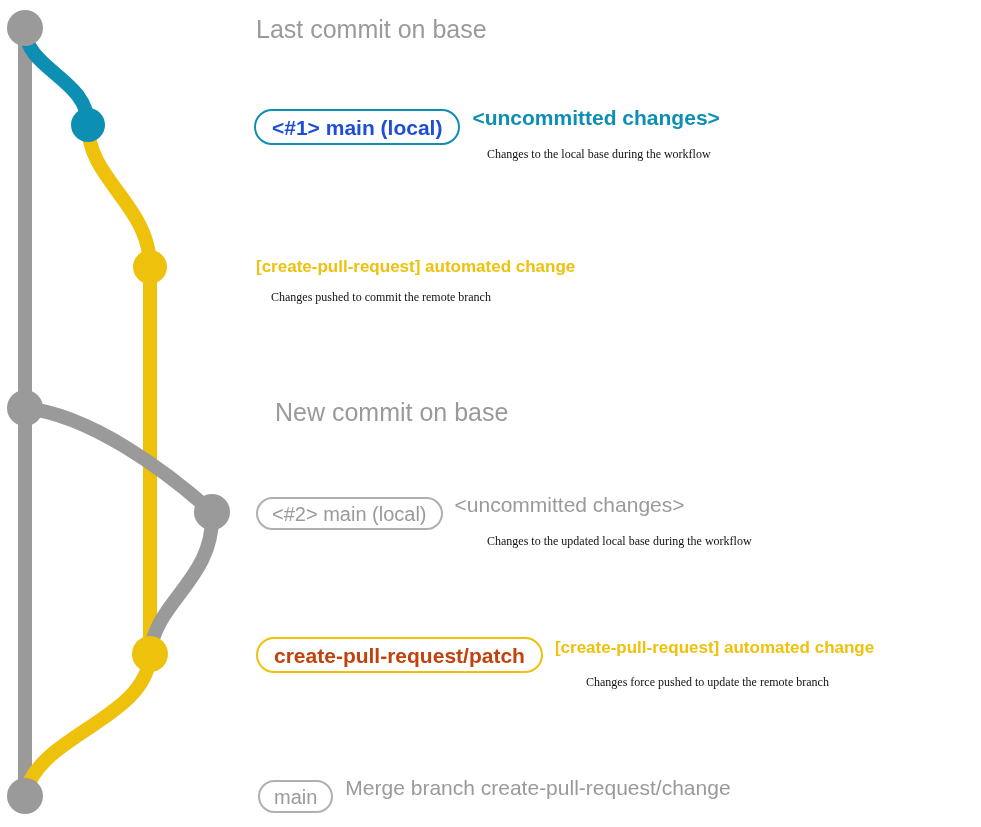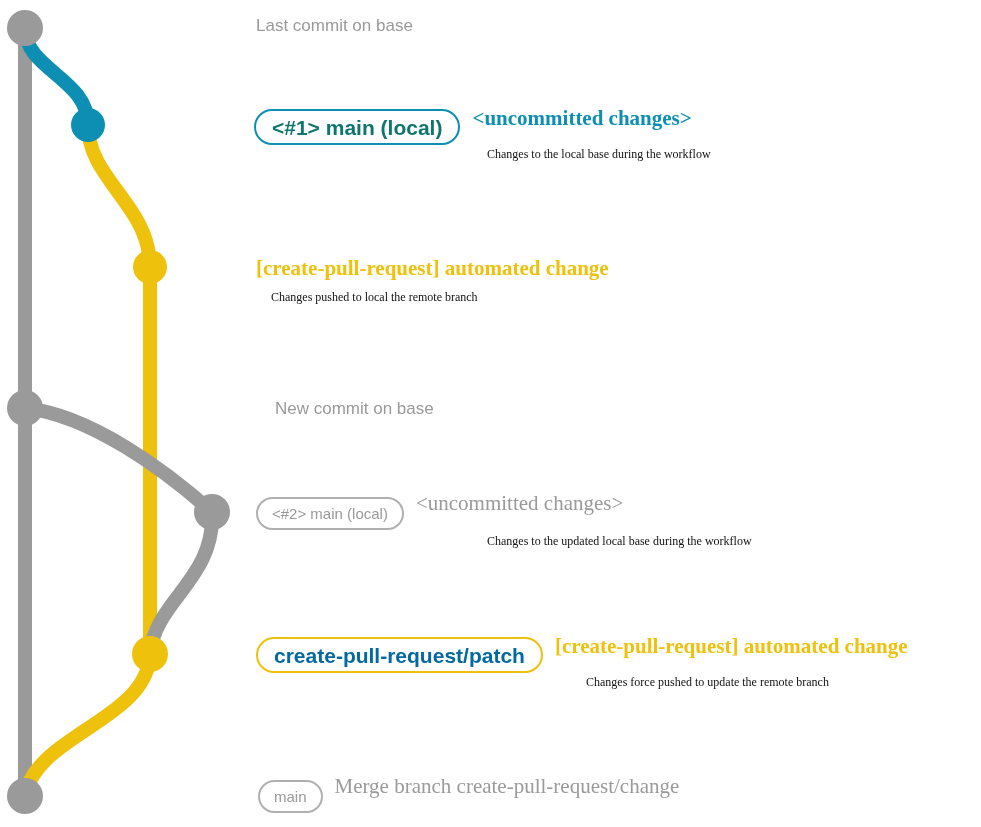--- a/index.html
+++ b/index.html
@@ -35,48 +35,48 @@
     box-sizing: border-box;
     border-style: solid;
     border-width: 2px;
     border-radius: 16px;
     background: #ffffff;
     font-family: "Liberation Sans", sans-serif;
     font-weight: bold;
     line-height: 1;
     white-space: nowrap;
   }
-  .badge.blue  { border-color: #0d8fb4; color: #0f766e; }
+  .badge.blue  { border-color: #0d8fb4; color: #1d4ed8; }
   .badge.gray  { border-color: #b0b0b0; color: #9a9a9a; }
-  .badge.yellow{ border-color: #eec10c; color: #0369a1; }
+  .badge.yellow{ border-color: #eec10c; color: #c2410c; }
   .badge.big {
     height: 36px;
     padding: 0 16px;
     font-size: 21px;
     border-radius: 18px;
   }
   .badge.small {
     height: 33px;
     padding: 0 14px;
-    font-size: 15px;
+    font-size: 20px;
     border-radius: 17px;
     font-weight: normal;
   }
   .subject {
-    font-family: Liberation Serif, serif;
+    font-family: Liberation Sans, sans-serif;
     white-space: nowrap;
     line-height: 1;
   }
   .subject.blue   { color: #0d8fb4; font-size: 21px; font-weight: bold; }
   .subject.gray   { color: #9a9a9a; font-size: 21px; font-weight: normal; }
-  .subject.yellow { color: #eec10c; font-size: 21px; font-weight: bold; }
+  .subject.yellow { color: #eec10c; font-size: 17px; font-weight: bold; }
   .heading {
     position: absolute;
     font-family: "Liberation Sans", sans-serif;
-    font-size: 17px;
+    font-size: 25px;
     color: #9a9a9a;
     white-space: nowrap;
     line-height: 1;
   }
   .desc {
     position: absolute;
     font-family: "Liberation Serif", serif;
     font-size: 12px;
     color: #111111;
     white-space: nowrap;
@@ -115,21 +115,21 @@
 
 <div class="row" style="left:254px; top:109px;">
   <span class="badge blue big badge-slot">&lt;#1&gt; main (local)</span>
   <span class="subject blue" style="position:relative; top:-10px;">&lt;uncommitted changes&gt;</span>
 </div>
 <div class="desc" style="left:487px; top:148px;">Changes to the local base during the workflow</div>
 
 <div class="row" style="left:256px; top:258px;">
   <span class="subject yellow">[create-pull-request] automated change</span>
 </div>
-<div class="desc" style="left:271px; top:291px;">Changes pushed to local the remote branch</div>
+<div class="desc" style="left:271px; top:291px;">Changes pushed to commit the remote branch</div>
 
 <div class="heading" style="left:260px; top:400px;margin-left:15px;">New commit on base</div>
 
 <div class="row" style="left:256px; top:497px;">
   <span class="badge gray small badge-slot">&lt;#2&gt; main (local)</span>
   <span class="subject gray" style="position:relative; top:-9px;">&lt;uncommitted changes&gt;</span>
 </div>
 <div class="desc" style="left:487px; top:535px;">Changes to the updated local base during the workflow</div>
 
 <div class="row" style="left:256px; top:637px;">

